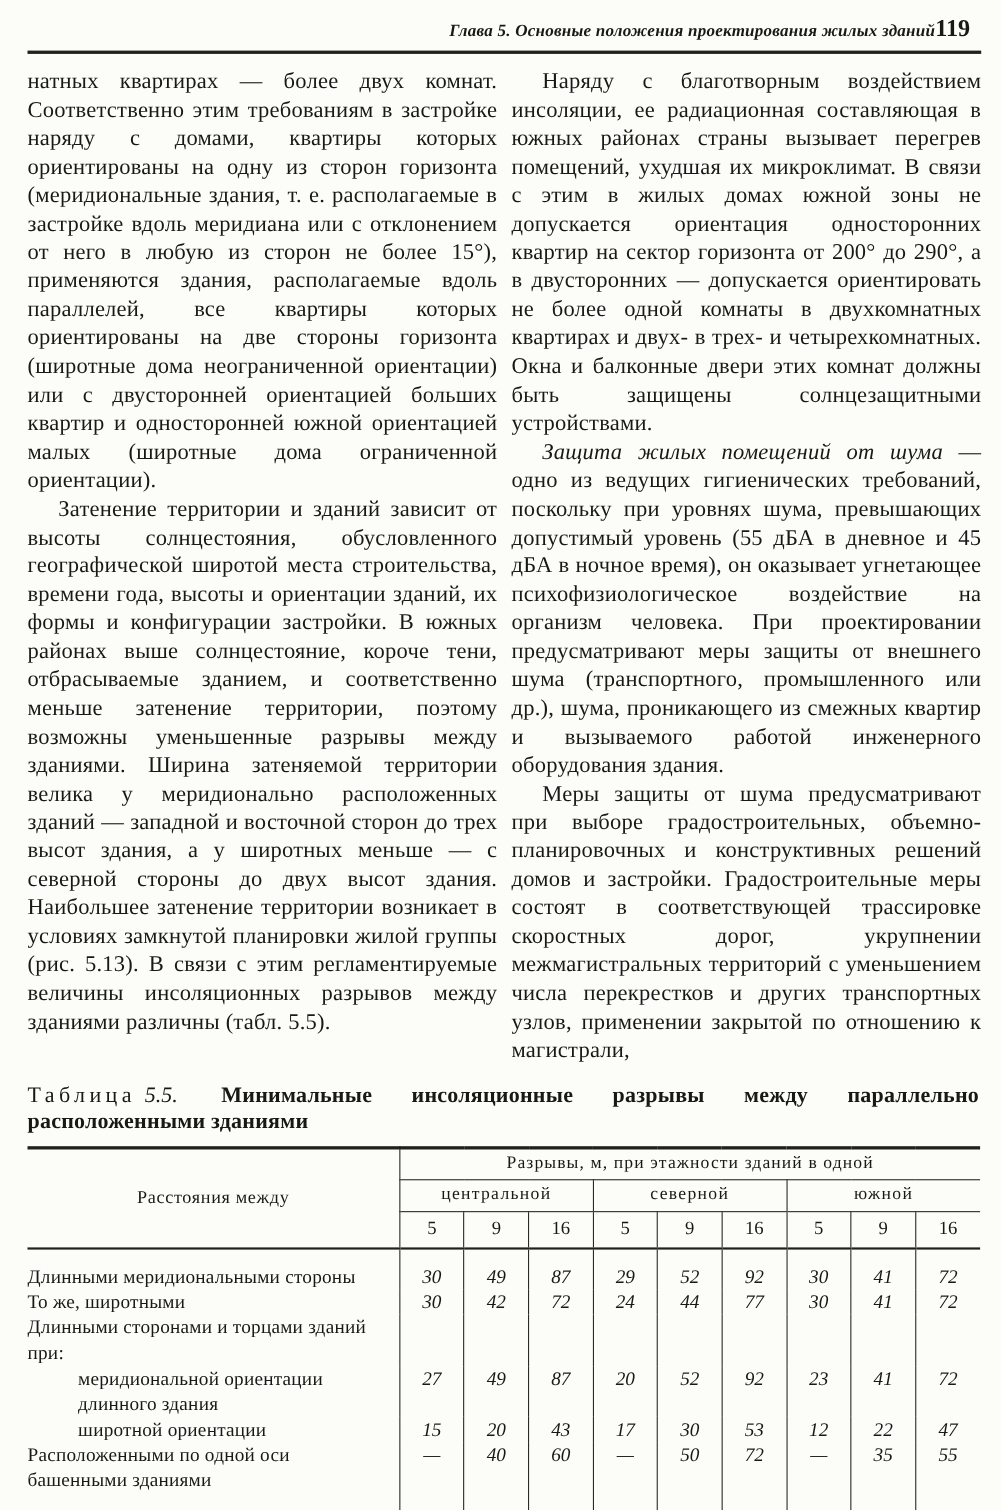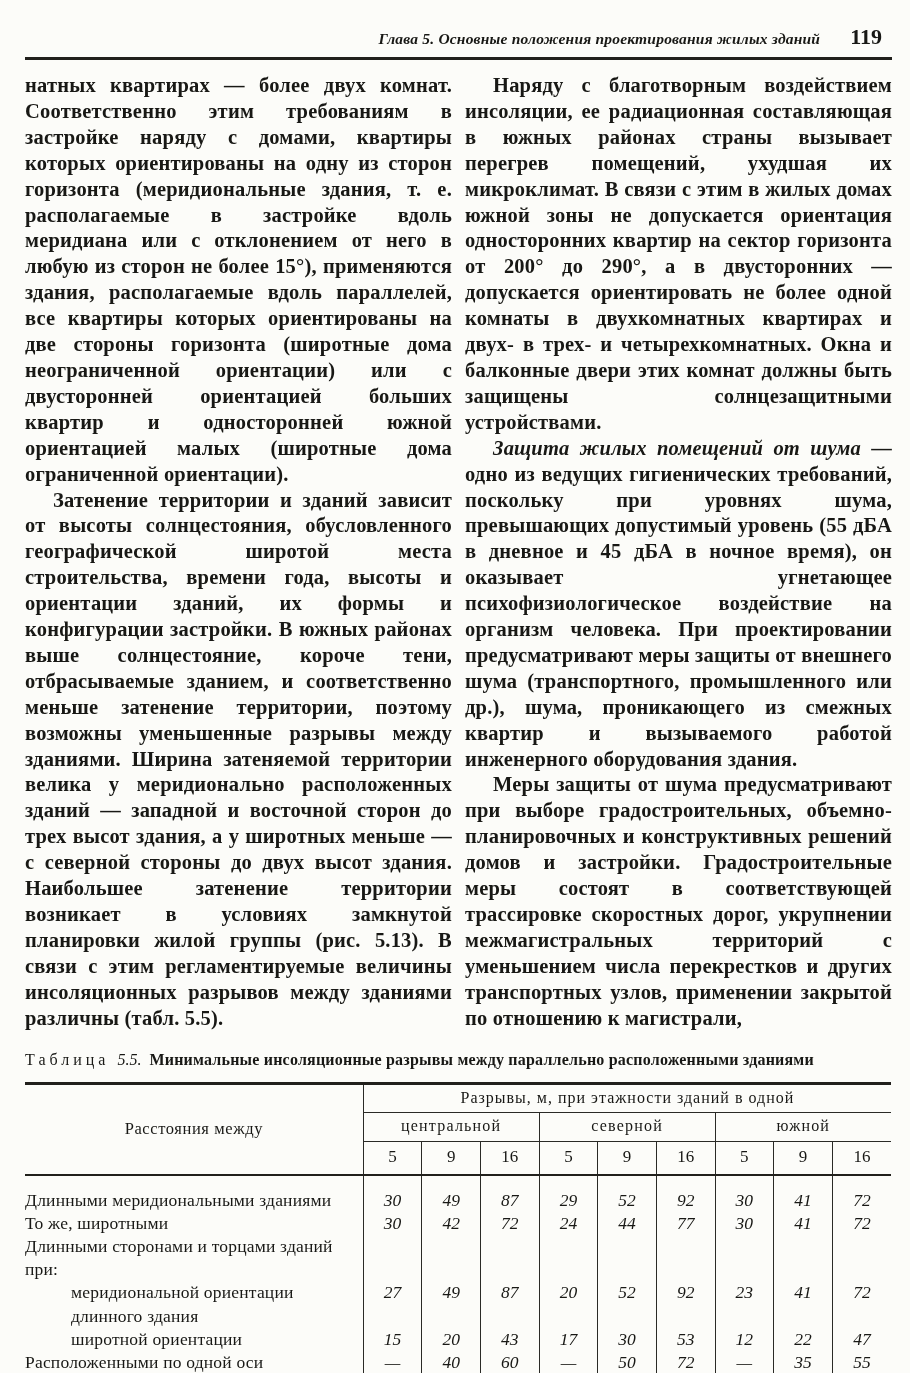--- a/index.html
+++ b/index.html
@@ -8,33 +8,33 @@
     width:910px;height:1373px;
     background:#fcfcf9;color:#181815;
     font-family:"Liberation Serif",serif;
     box-sizing:border-box;
     padding:12px 18px 0 25px;
     overflow:hidden;
   }
   
   .runhead{
     display:flex;justify-content:flex-end;align-items:baseline;
-    gap:30px;padding-right:10px;margin-top:12px;
+    padding-right:10px;margin-top:1px;
   }
   .chapter{font-style:italic;font-weight:bold;font-size:15.5px;letter-spacing:.2px;}
   .pagenum{font-weight:bold;font-size:22px;font-family:Liberation Serif, serif;}
   .headrule{height:3px;background:#21201c;border:none;margin:7px 0 0 0;}
   
-  .columns{display:flex;gap:13px;margin-top:13px;font-weight:bold;}
+  .columns{display:flex;gap:13px;margin-top:13px;}
   .col{flex:1;text-align:justify;font-size:20.5px;line-height:25.9px;letter-spacing:.2px;}
   .para{margin:0;}
   .para.indent{text-indent:28px;}
   .lead{font-style:italic;}
   
-  .caption{margin-top:16px;font-size:16px;line-height:23px;text-align:justify;padding-right:2px;}
+  .caption{margin-top:16px;font-size:20px;line-height:23px;text-align:justify;padding-right:2px;}
   .cap-label{letter-spacing:4px;}
   .cap-num{font-style:italic;padding:0 4px 0 8px;}
   .cap-title{font-weight:bold;letter-spacing:.2px;}
   
   table.ins{
     width:866px;margin-top:11px;border-collapse:collapse;table-layout:fixed;
     border-top:3px solid #21201c;
   }
   .ins th{font-weight:normal;}
   .ins th,.ins td{padding:0;}
@@ -112,21 +112,21 @@
         <th class="floor">5</th>
         <th class="floor">9</th>
         <th class="floor">16</th>
         <th class="floor">5</th>
         <th class="floor">9</th>
         <th class="floor">16</th>
       </tr>
     </thead>
     <tbody id="ins-body">
         <tr>
-          <td class="rlabel">Длинными меридиональными зданиями</td>
+          <td class="rlabel">Длинными меридиональными стороны</td>
           <td class="val">30</td>
           <td class="val">49</td>
           <td class="val">87</td>
           <td class="val">29</td>
           <td class="val">52</td>
           <td class="val">92</td>
           <td class="val">30</td>
           <td class="val">41</td>
           <td class="val">72</td>
         </tr>

